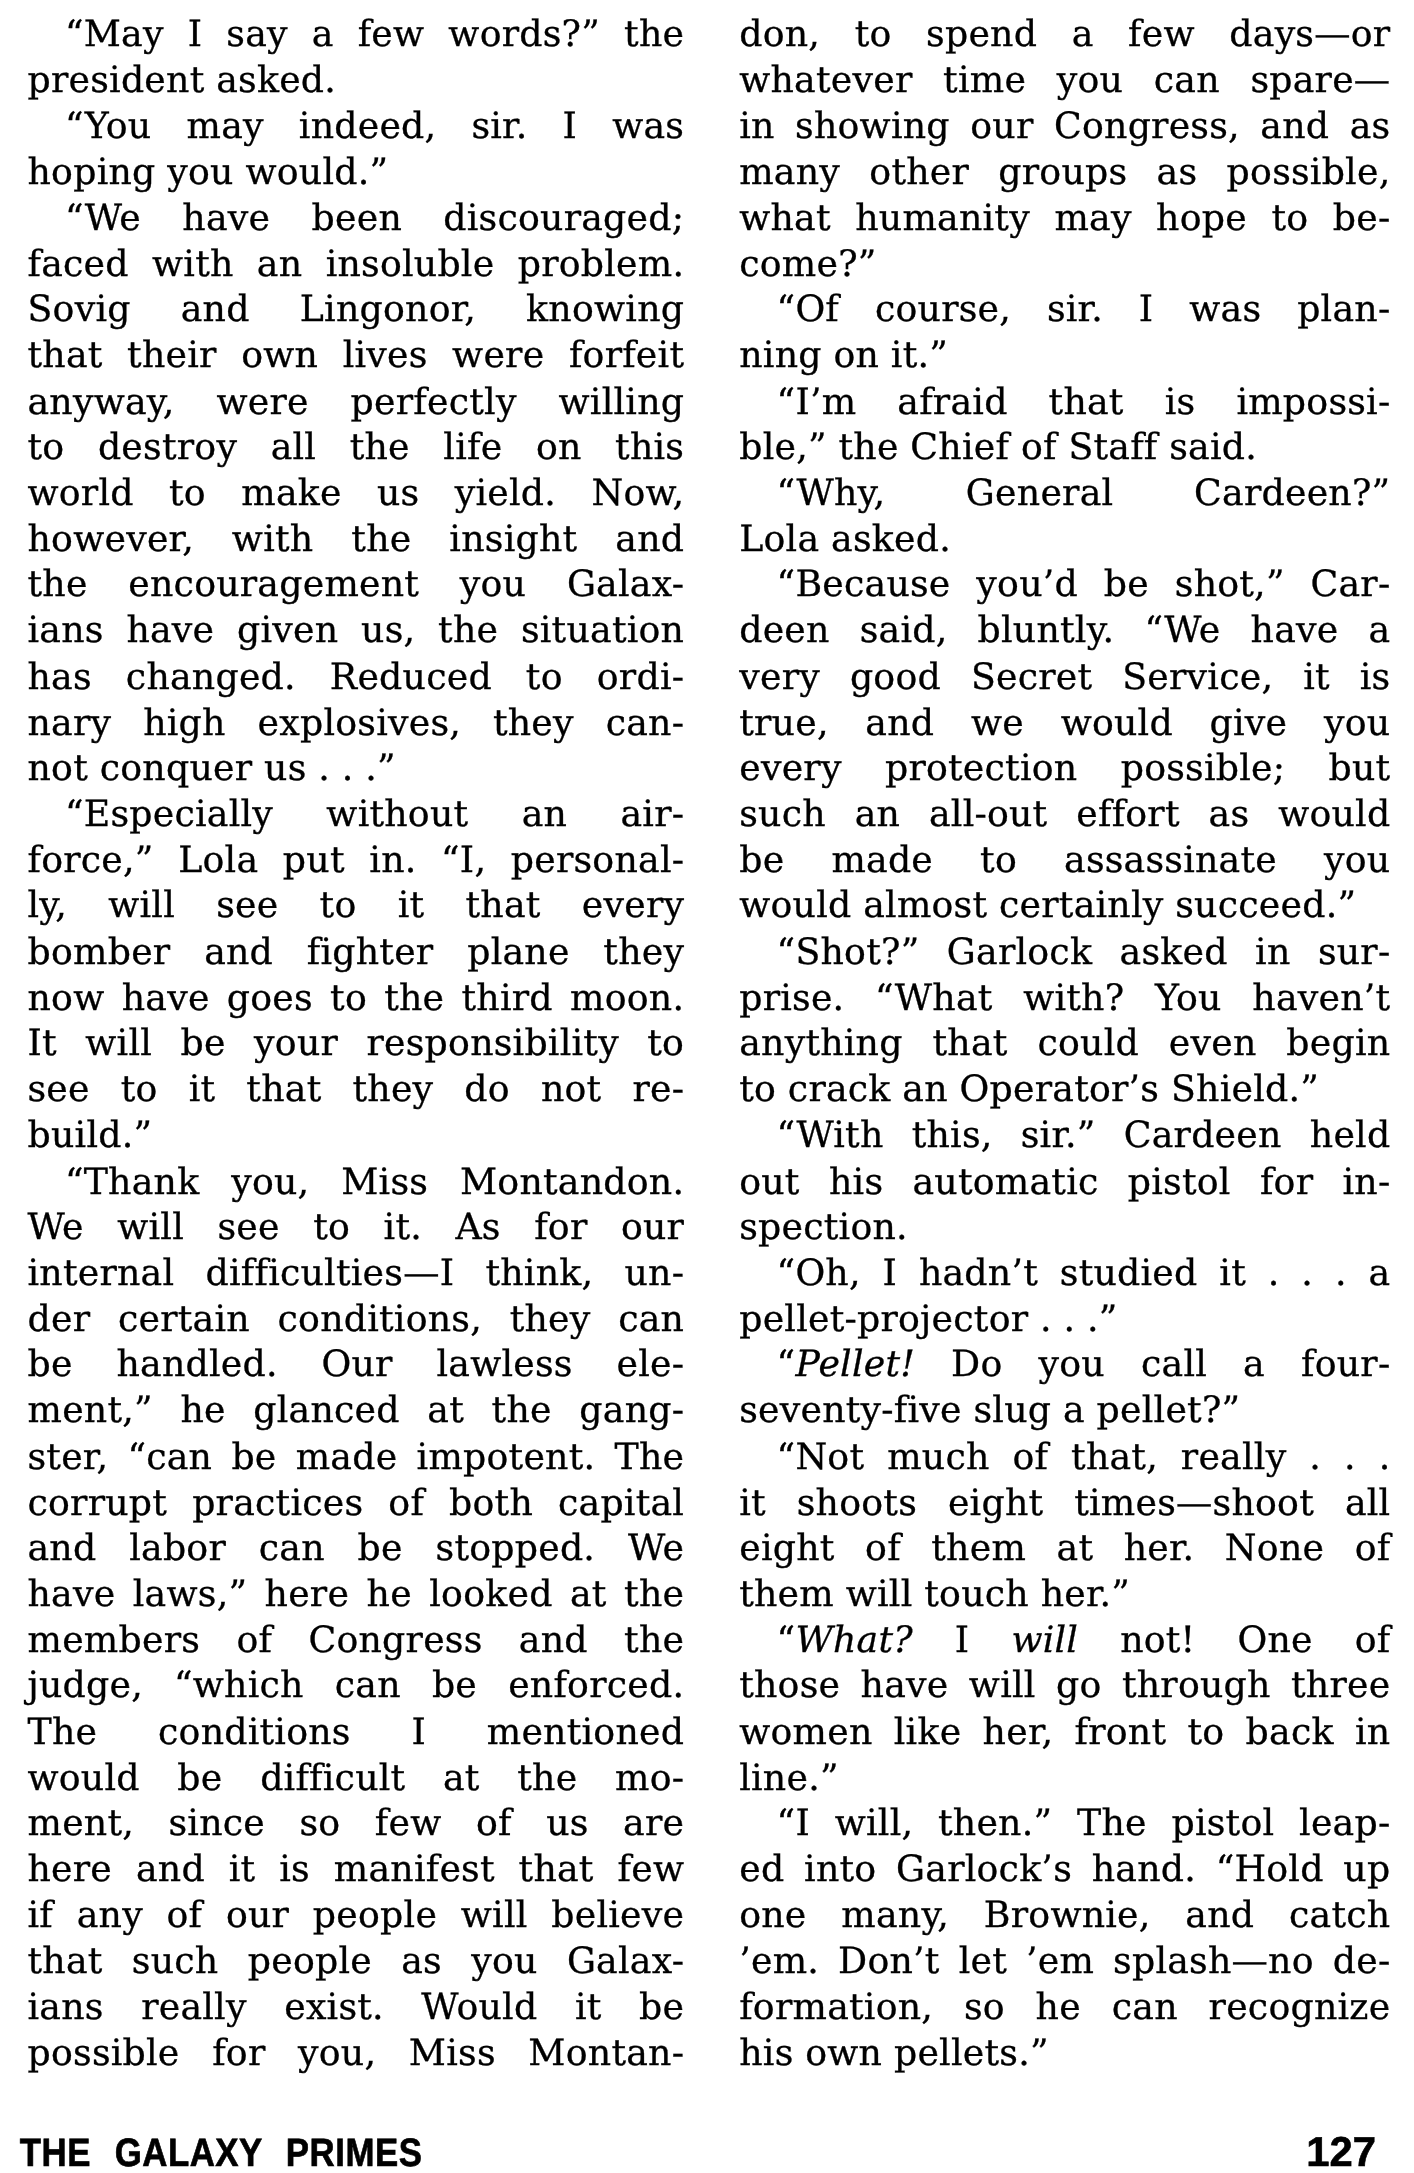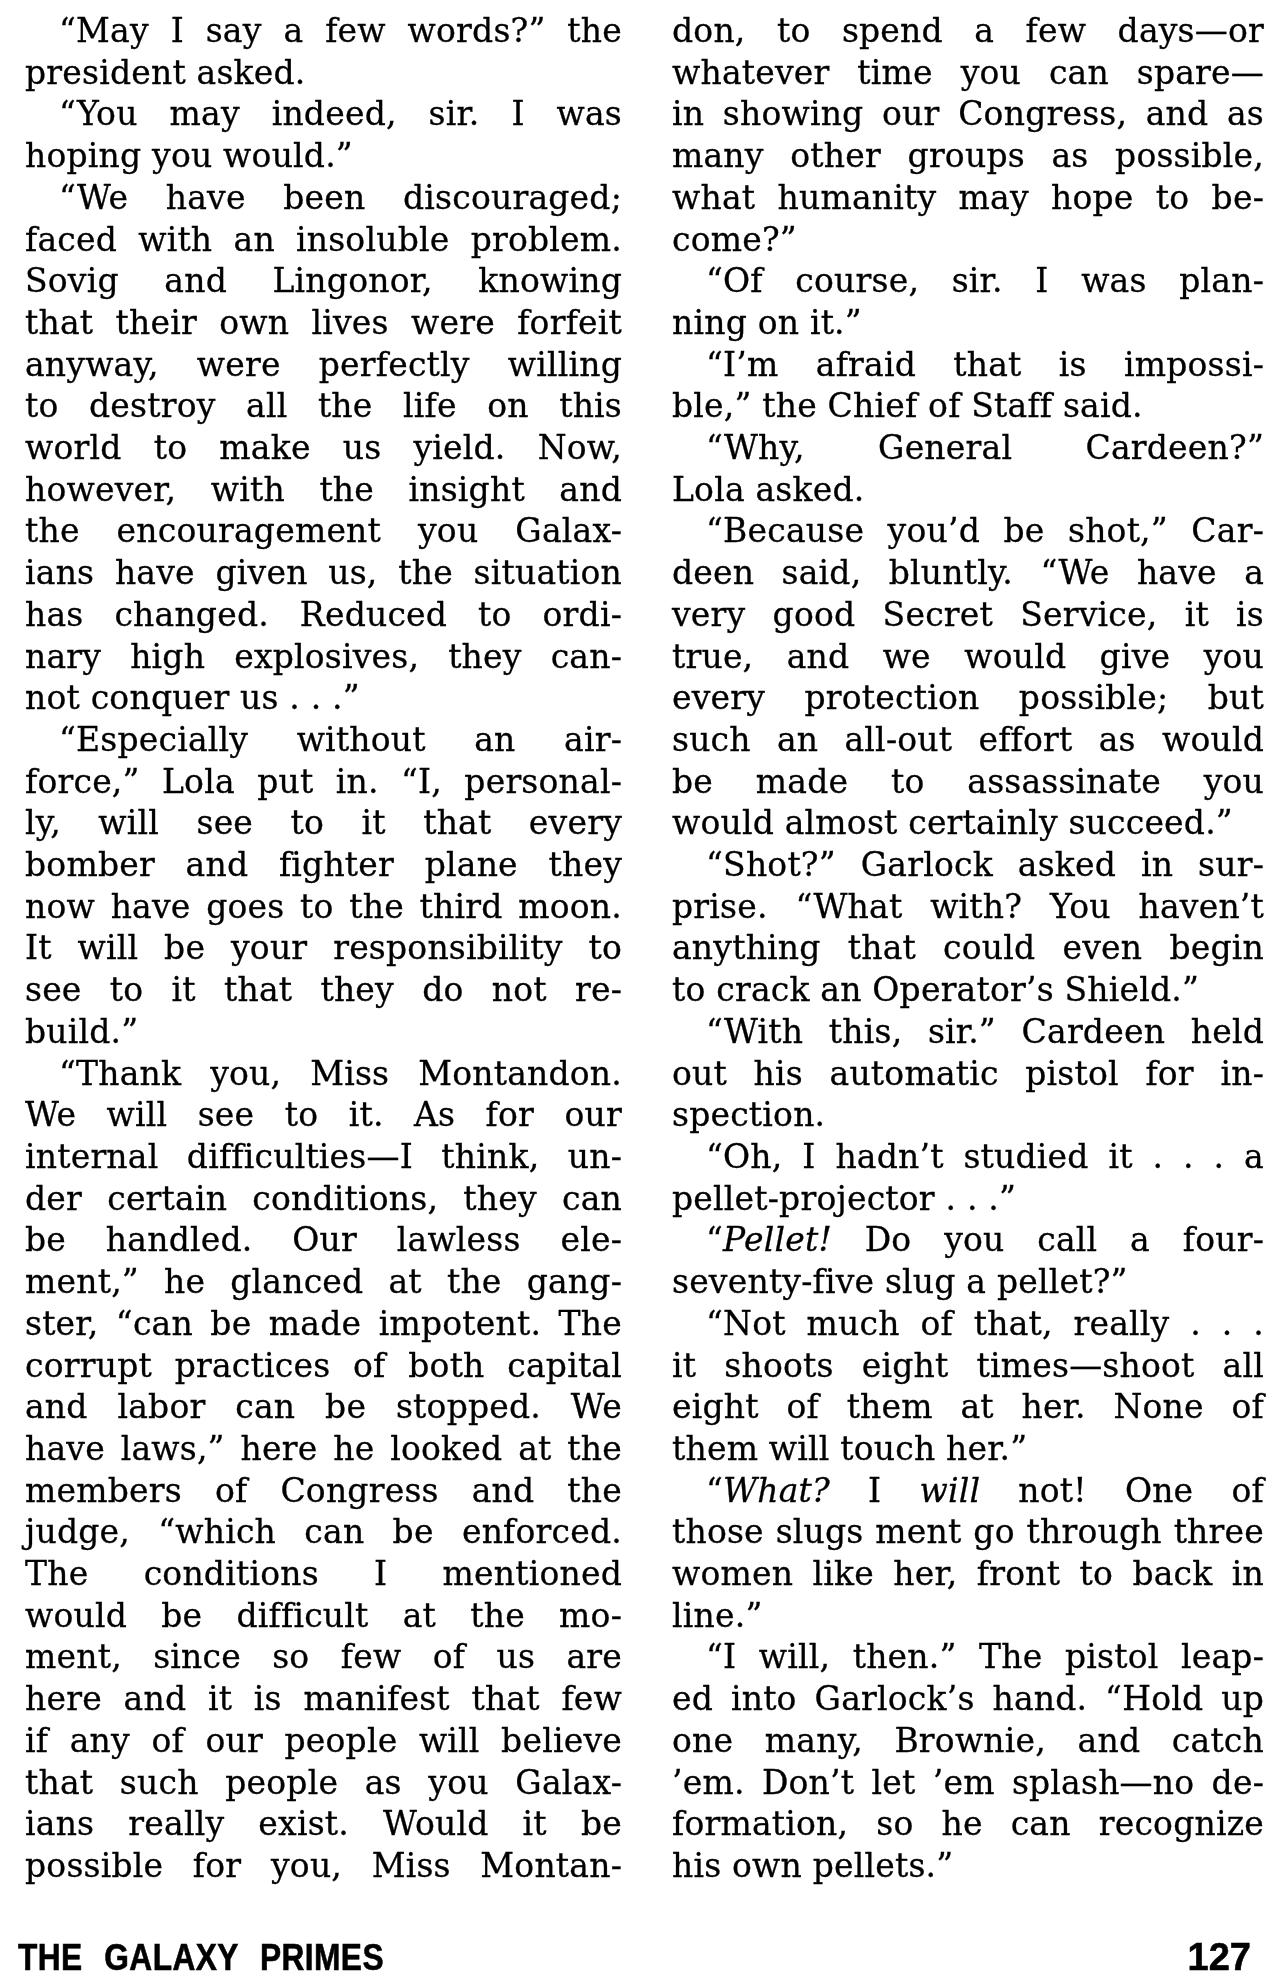--- a/index.html
+++ b/index.html
@@ -124,21 +124,21 @@
         <div class="line last"><span>spection.</span></div>
         <div class="line indent"><span>“Oh, I hadn’t studied it . . . a</span></div>
         <div class="line last"><span>pellet-projector . . .”</span></div>
         <div class="line indent"><span>“</span><i>Pellet!</i><span> Do you call a four-</span></div>
         <div class="line last"><span>seventy-five slug a pellet?”</span></div>
         <div class="line indent"><span>“Not much of that, really . . .</span></div>
         <div class="line"><span>it shoots eight times—shoot all</span></div>
         <div class="line"><span>eight of them at her. None of</span></div>
         <div class="line last"><span>them will touch her.”</span></div>
         <div class="line indent"><span>“</span><i>What?</i><span> I </span><i>will</i><span> not! One of</span></div>
-        <div class="line"><span>those slugs ment go through three</span></div>
+        <div class="line"><span>those have will go through three</span></div>
         <div class="line"><span>women like her, front to back in</span></div>
         <div class="line last"><span>line.”</span></div>
         <div class="line indent"><span>“I will, then.” The pistol leap-</span></div>
         <div class="line"><span>ed into Garlock’s hand. “Hold up</span></div>
         <div class="line"><span>one many, Brownie, and catch</span></div>
         <div class="line"><span>’em. Don’t let ’em splash—no de-</span></div>
         <div class="line"><span>formation, so he can recognize</span></div>
         <div class="line last"><span>his own pellets.”</span></div>
       </div>
   </div>

